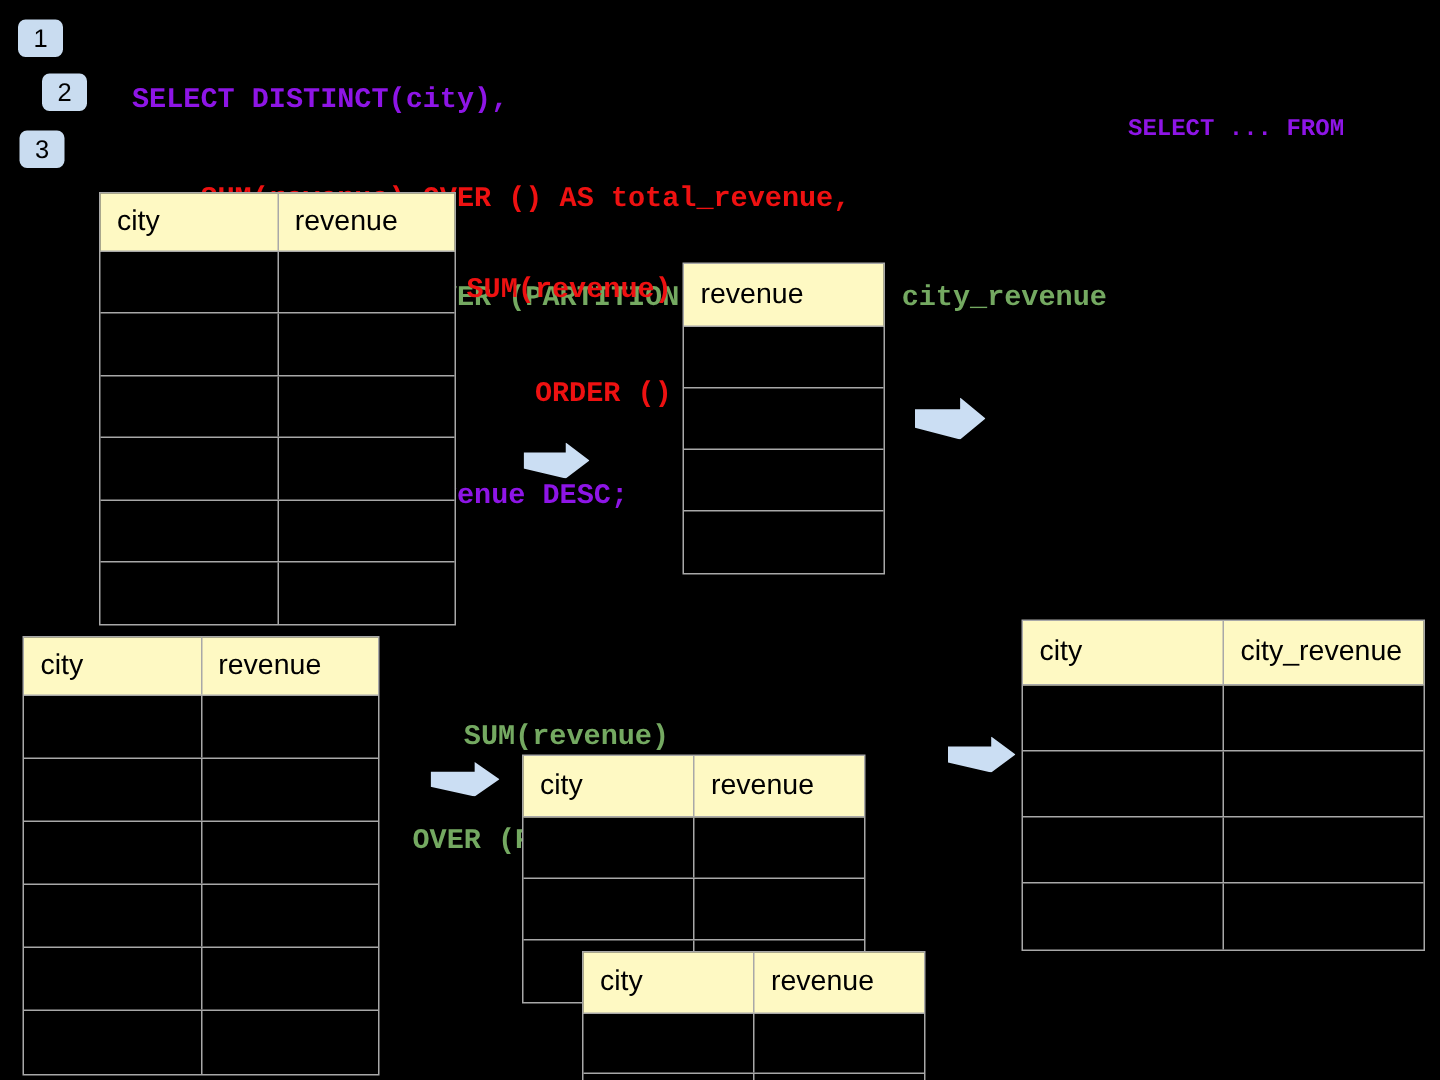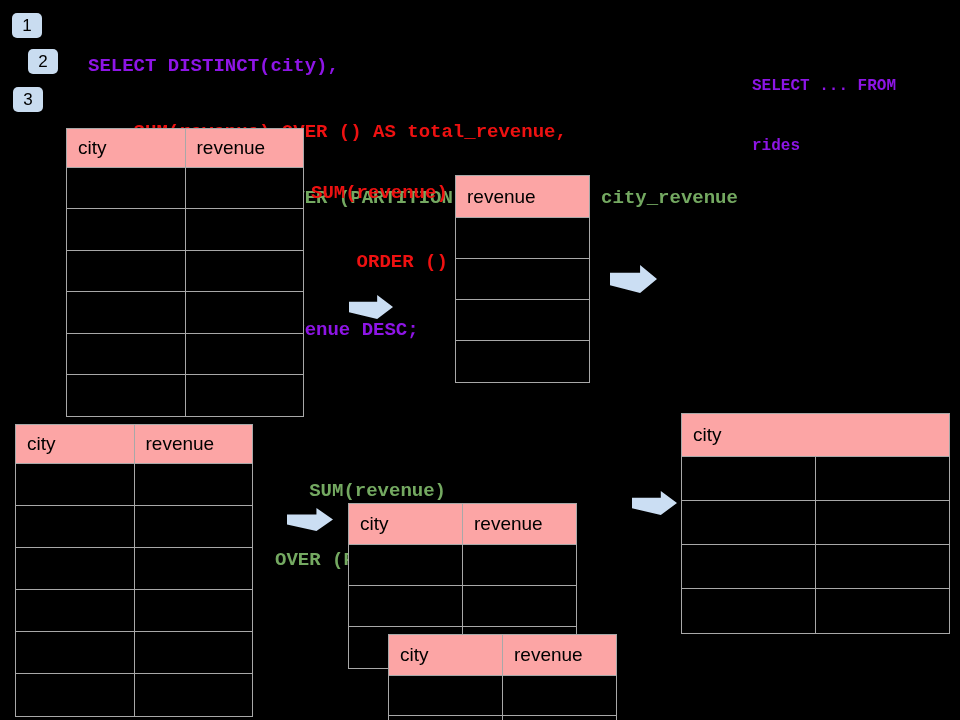--- a/index.html
+++ b/index.html
@@ -21,34 +21,34 @@
   .badge-2 { left:28px; top:49px; }
   .badge-3 { left:13px; top:87px; }
 
   
   .mono { font-family:"Liberation Mono", monospace; font-weight:bold; white-space:pre; }
   .sql-block { position:absolute; left:88px; top:11px; font-size:19px; line-height:22px; }
   .c-purple { color:#8E15E6; }
   .c-red    { color:#EE1111; }
   .c-green  { color:#74A961; }
 
-  .side-note { position:absolute; left:752px; top:36px; font-size:16px; line-height:20px; }
+  .side-note { position:absolute; left:752px; top:36px; font-size:16px; line-height:20px;text-align:center; }
 
   .ann { position:absolute; font-size:19px; line-height:23px;text-align:right; }
   .ann-total     { left:311px; top:136px; }
   .ann-partition { left:275px; top:434px; }
 
   
   .dtable {
     position:absolute; background:#000;
     border:1px solid #A8A8A8;
   }
   .trow { display:flex; height:var(--rh); border-bottom:1px solid #A8A8A8; }
   .trow:last-child { border-bottom:none; }
-  .trow.thead { height:var(--hh); background:#fca5a5; }
+  .trow.thead { height:var(--hh); background:#fef9c3; }
   .tcell { flex:1; border-right:1px solid #A8A8A8; }
   .tcell:last-child { border-right:none; }
   .thead .tcell {
     display:flex; align-items:center; padding-left:11px;
     font:19px "Liberation Sans", sans-serif; color:#000;
   }
 
   .t-source-top      { left:66px;  top:128px; width:238px; --hh:39px; --rh:41.4px; }
   .t-total-result    { left:455px; top:175px; width:135px; --hh:42px; --rh:41px; }
   .t-source-bottom   { left:15px;  top:424px; width:238px; --hh:39px; --rh:42px; }
@@ -80,21 +80,20 @@
   <div class="sql-block mono">
     <div class="c-purple">SELECT DISTINCT(city),</div>
     <div class="c-red">    SUM(revenue) OVER () AS total_revenue,</div>
     <div class="c-green">    SUM(revenue) OVER (PARTITION BY city) as city_revenue</div>
     <div class="c-purple">  FROM rides</div>
     <div class="c-purple">  ORDER by city_revenue DESC;</div>
   </div>
 
   <div class="side-note mono c-purple">
     <div>SELECT ... FROM</div>
-    <div>rides</div>
   </div>
 
   <div class="ann ann-total mono c-red">
     <div>SUM(revenue)</div>
     <div>ORDER ()</div>
   </div>
 
   <div class="ann ann-partition mono c-green">
     <div>SUM(revenue)</div>
     <div>OVER (PARTITION</div>
@@ -206,20 +205,21 @@
         <div class="tcell"></div>
       </div>
       <div class="trow">
         <div class="tcell"></div>
         <div class="tcell"></div>
       </div>
     </div>
   <div class="dtable t-result">
       <div class="trow thead">
         <div class="tcell">city</div>
+        <div class="tcell">city_revenue</div>
       </div>
       <div class="trow">
         <div class="tcell"></div>
         <div class="tcell"></div>
       </div>
       <div class="trow">
         <div class="tcell"></div>
         <div class="tcell"></div>
       </div>
       <div class="trow">

